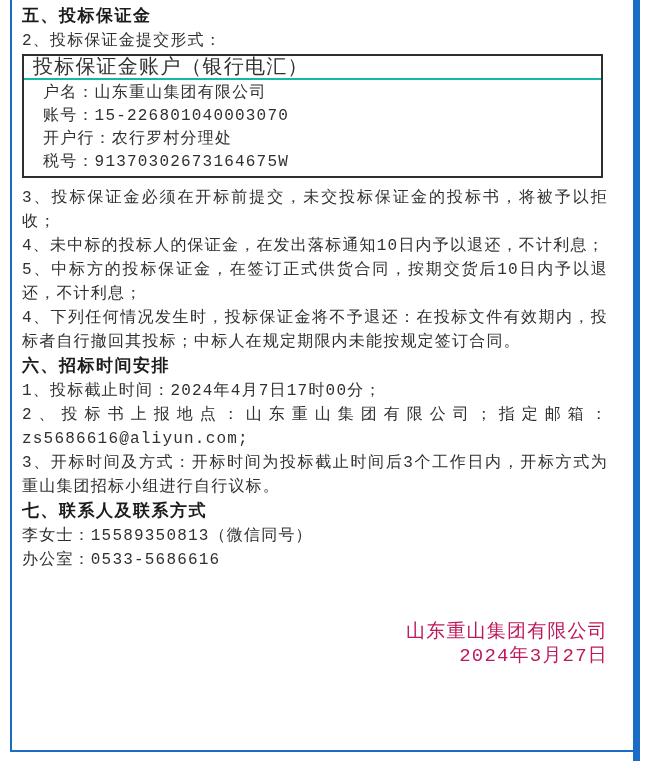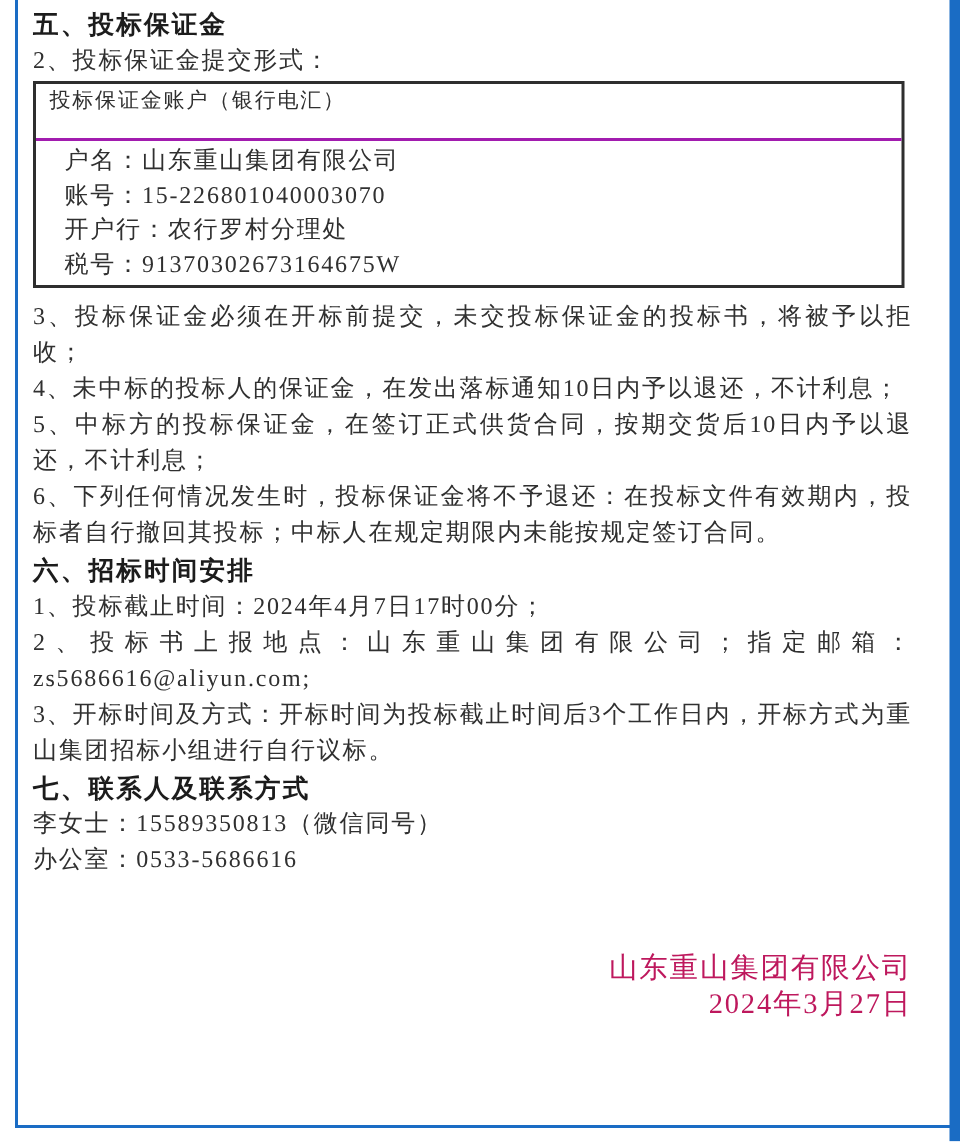--- a/index.html
+++ b/index.html
@@ -1,20 +1,20 @@
 <!DOCTYPE html>
 <html><head>
 <meta charset="utf-8">
 <style>
   html,body{margin:0;padding:0;background:#ffffff;}
   .page{
     position:relative;
     width:645px;height:761px;
     background:#ffffff;
-    font-family:Liberation Serif, serif;
+    font-family:Liberation Mono, monospace;
     color:#303030;
     overflow:hidden;
   }
   .edge-left{position:absolute;left:10px;top:0;width:2px;height:752px;}
   .edge-bottom{position:absolute;left:10px;top:750px;width:624px;height:2px;}
   .edge-right{position:absolute;left:633px;top:0;width:7px;height:761px;}
   .content{
     position:absolute;left:22px;top:4px;width:586px;
   }
   .sec-heading{
@@ -35,23 +35,23 @@
     text-justify:inter-character;
     color:#303030;
   }
   .acct-table{
     width:577px;
     border:2px solid #2e2e2e;
     margin:1px 0 8px 0;
     background:#ffffff;
   }
   .acct-header{
-    border-bottom:2px solid #a21caf;
-    padding:2px 8px 14px 9px;
-    font-size:14px;
+    border-bottom:2px solid #14b8a6;
+    padding:2px 8px 0 9px;
+    font-size:20px;
     line-height:20px;
     letter-spacing:1.2px;
   }
   .acct-body{
     padding:2px 8px 2px 19px;
   }
   .acct-row{
     font-size:16px;
     line-height:23px;
     letter-spacing:1.2px;
@@ -85,21 +85,21 @@
         <div class="acct-row">户名：山东重山集团有限公司</div>
         <div class="acct-row">账号：15-226801040003070</div>
         <div class="acct-row">开户行：农行罗村分理处</div>
         <div class="acct-row">税号：91370302673164675W</div>
       </div>
     </div>
 
     <p class="para">3、投标保证金必须在开标前提交，未交投标保证金的投标书，将被予以拒收；</p>
     <p class="para">4、未中标的投标人的保证金，在发出落标通知10日内予以退还，不计利息；</p>
     <p class="para">5、中标方的投标保证金，在签订正式供货合同，按期交货后10日内予以退还，不计利息；</p>
-    <p class="para">6、下列任何情况发生时，投标保证金将不予退还：在投标文件有效期内，投标者自行撤回其投标；中标人在规定期限内未能按规定签订合同。</p>
+    <p class="para">4、下列任何情况发生时，投标保证金将不予退还：在投标文件有效期内，投标者自行撤回其投标；中标人在规定期限内未能按规定签订合同。</p>
 
     <h2 class="sec-heading">六、招标时间安排</h2>
     <p class="para">1、投标截止时间：2024年4月7日17时00分；</p>
     <p class="para">2、投标书上报地点：山东重山集团有限公司；指定邮箱：zs5686616@aliyun.com;</p>
     <p class="para">3、开标时间及方式：开标时间为投标截止时间后3个工作日内，开标方式为重山集团招标小组进行自行议标。</p>
 
     <h2 class="sec-heading">七、联系人及联系方式</h2>
     <p class="para">李女士：15589350813（微信同号）</p>
     <p class="para">办公室：0533-5686616</p>
 

